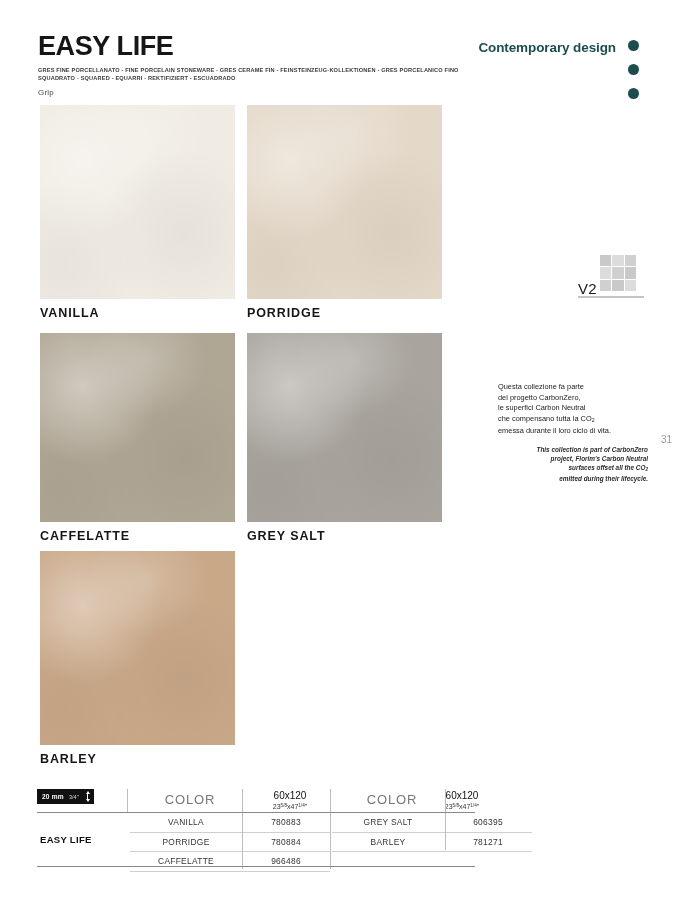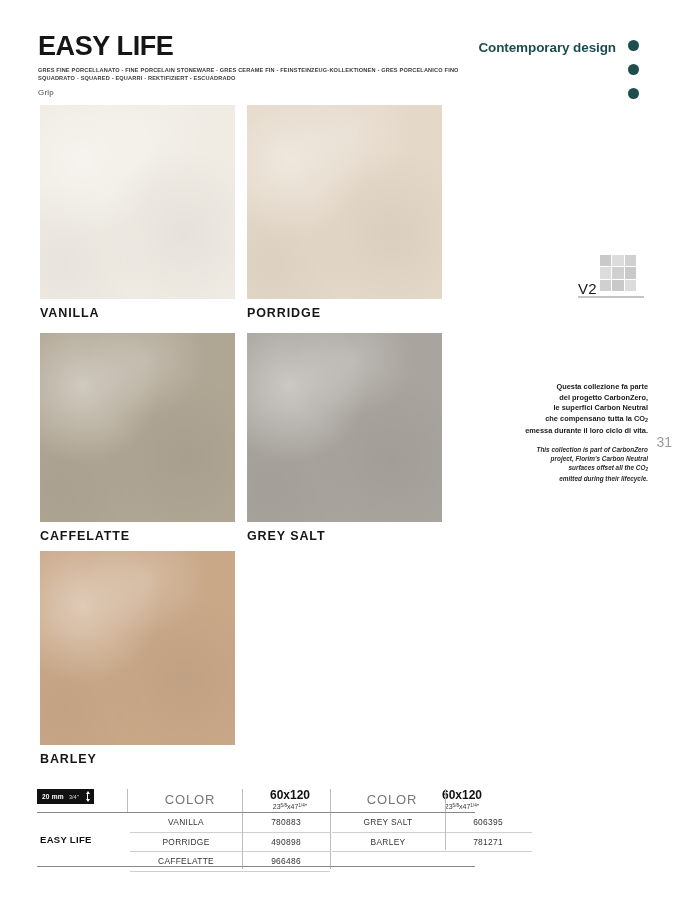--- a/index.html
+++ b/index.html
@@ -169,41 +169,41 @@
   }
   .cz-word.cz-zero { color: #3aa845; }
   #cz-swoosh {
     position: absolute; left: 16px; top: 22px;
     width: 78px; height: 20px;
     border-bottom: 2px solid #cfe8d2;
     border-radius: 0 0 50% 50%;
   }
 
   #carbonzero-it {
-    text-align: right;
+    text-align: left;
     font-size: 7.4px;
-    font-weight: bold;
+    font-weight: normal;
     line-height: 10.6px;
     color: #1a1a1a;
     margin-top: 4px;
   }
   #carbonzero-en {
     text-align: right;
     font-size: 6.4px;
     font-style: italic;
     font-weight: bold;
     line-height: 9px;
     color: #2a2a2a;
     margin-top: 9px;
   }
   .sub { font-size: 0.72em; vertical-align: -0.22em; }
 
   #page-number {
     position: absolute; right: 6px; top: 434px;
-    font-size: 14px;
+    font-size: 10px;
     color: #9a9a9a;
   }
 
   
   #spec-table {
     position: absolute;
     left: 37px; top: 789px;
     width: 438px;
   }
   #spec-header {
@@ -247,22 +247,22 @@
     top: 2px;
     text-align: center;
   }
   .col-label {
     font-size: 13px;
     color: #777;
     letter-spacing: 0.9px;
     line-height: 17px;
   }
   .col-size-main {
-    font-size: 12px;
-    font-weight: bold;
+    font-size: 10px;
+    font-weight: normal;
     color: #111;
     line-height: 9.5px;
   }
   .col-size-imp {
     font-size: 7px;
     color: #333;
     line-height: 9px;
   }
   .col-size-imp sup { font-size: 0.66em; vertical-align: 0.45em; }
 
@@ -417,21 +417,21 @@
   <div id="spec-body">
     <div id="brand-name">EASY LIFE</div>
 
     <div class="spec-rowset" style="left:93px;">
       <div class="spec-row">
         <div class="spec-color">VANILLA</div>
         <div class="spec-code">780883</div>
       </div>
       <div class="spec-row">
         <div class="spec-color">PORRIDGE</div>
-        <div class="spec-code">490898</div>
+        <div class="spec-code">780884</div>
       </div>
       <div class="spec-row">
         <div class="spec-color">CAFFELATTE</div>
         <div class="spec-code">966486</div>
       </div>
     </div>
 
     <div class="spec-rowset" style="left:295px;">
       <div class="spec-row">
         <div class="spec-color">GREY SALT</div>

